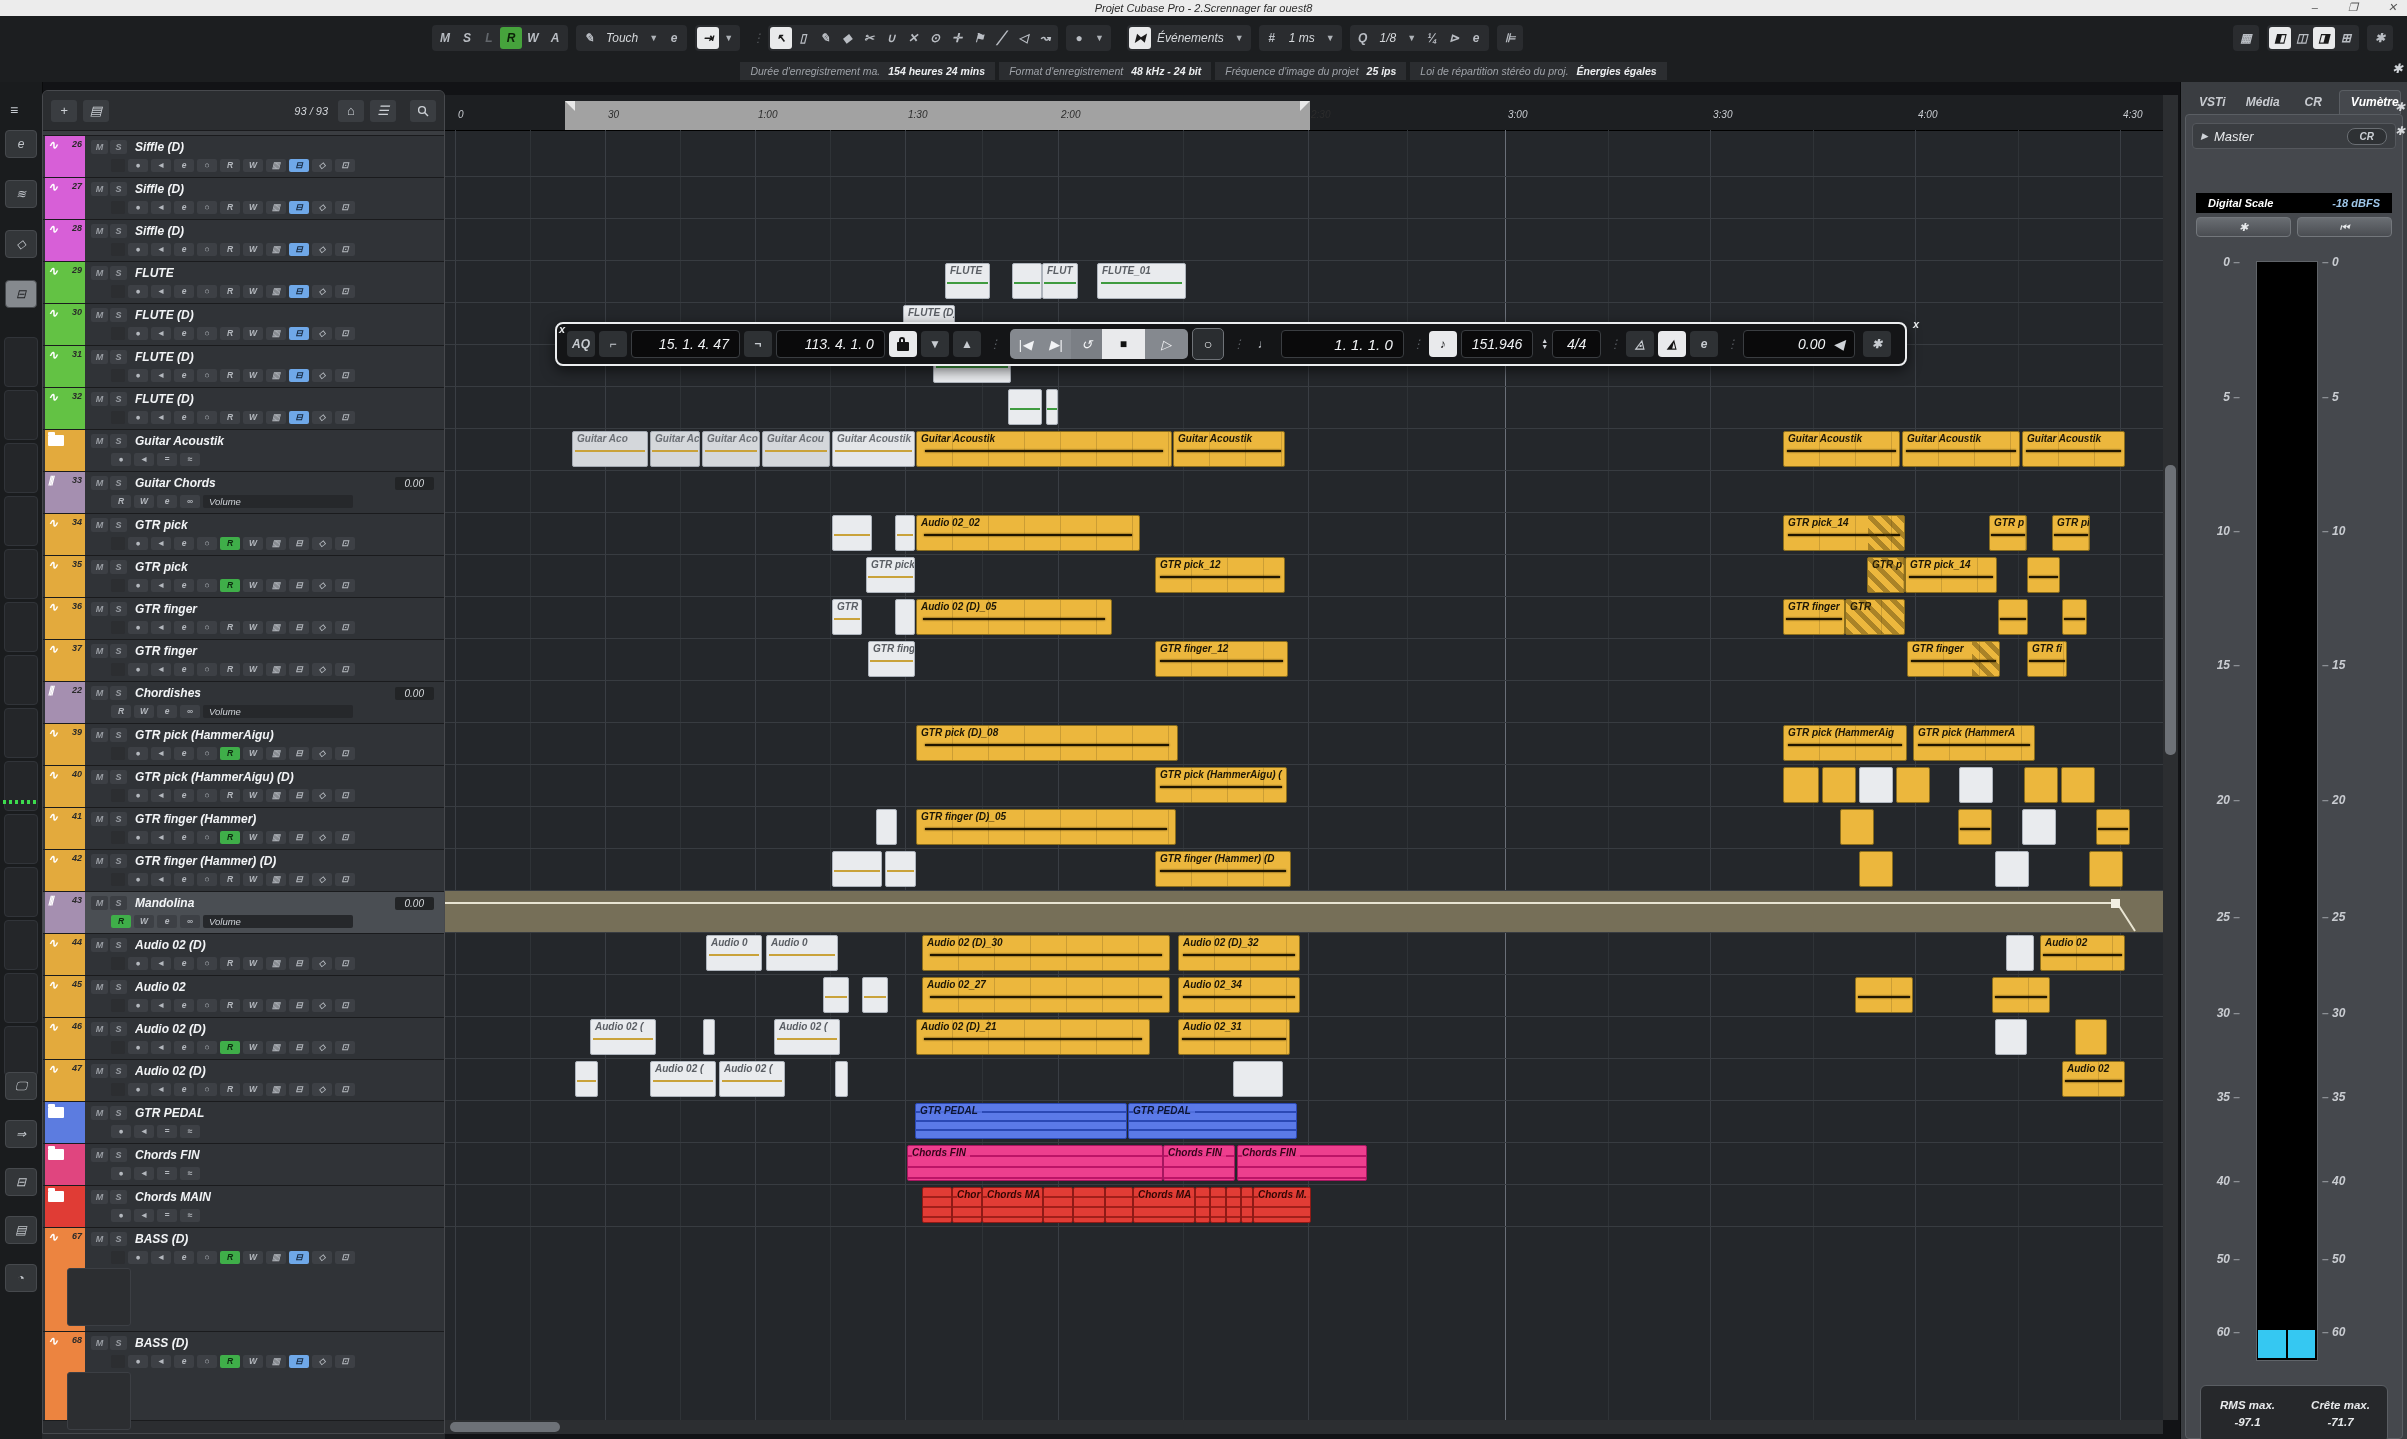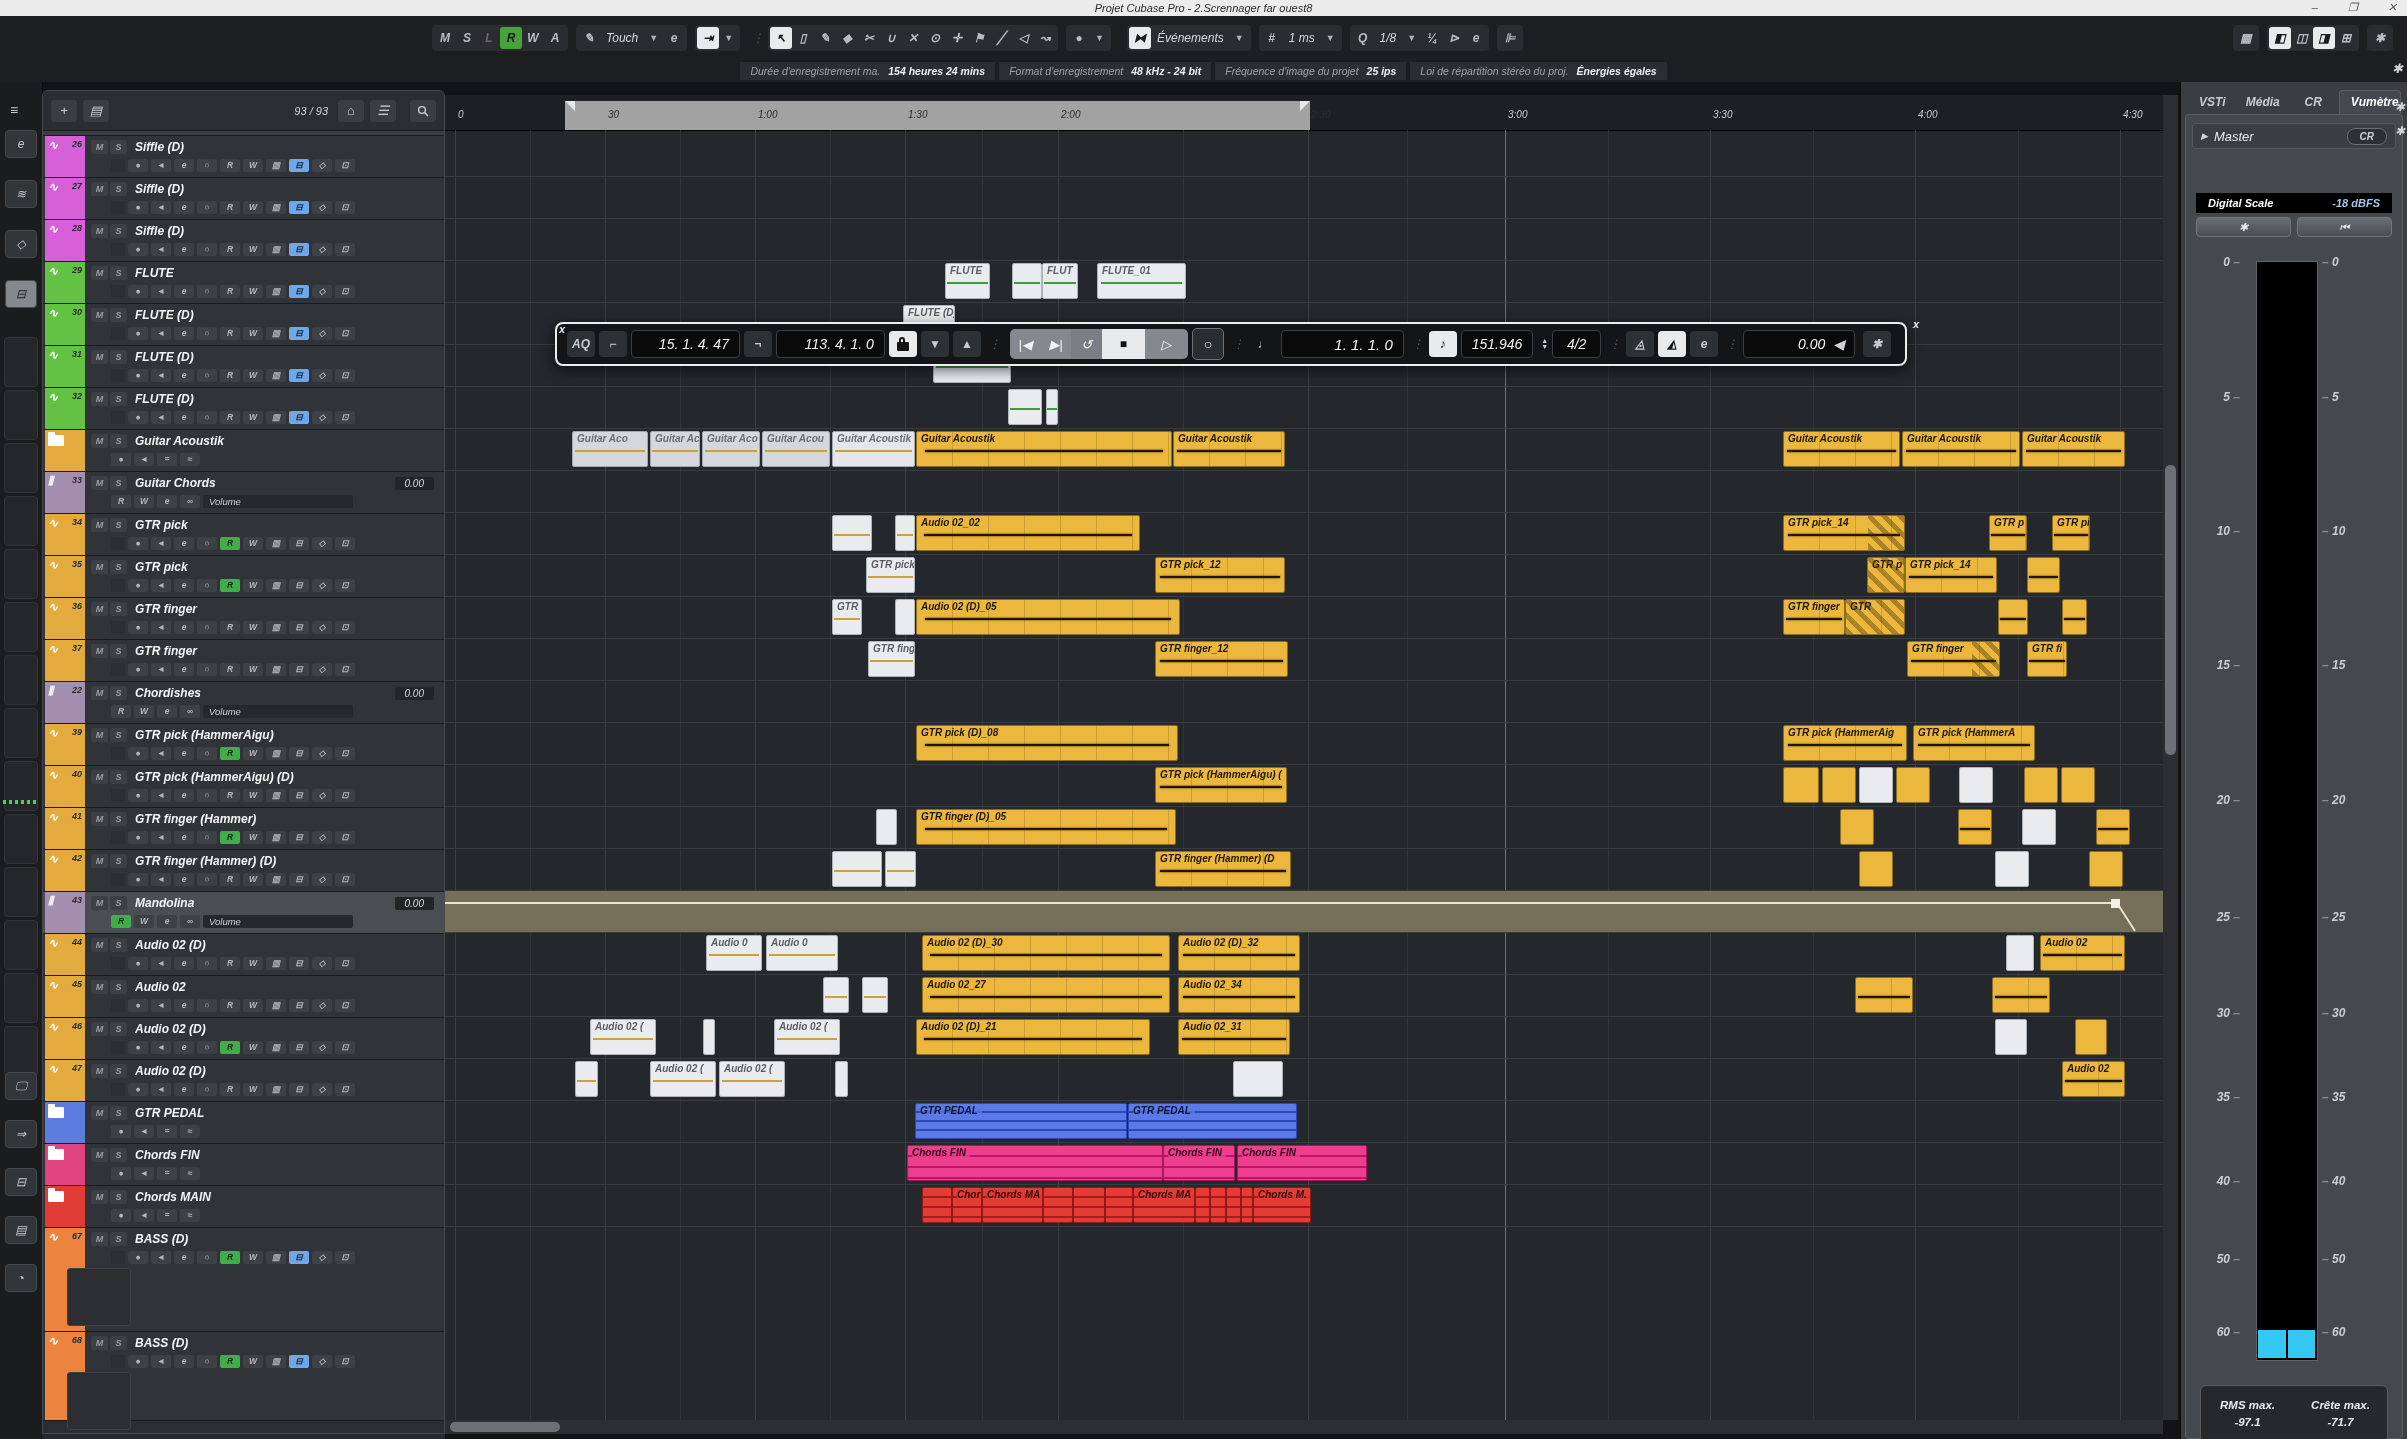--- a/index.html
+++ b/index.html
@@ -1144,21 +1144,21 @@
         <div class="clip clip-y" style="left: 1582px; width: 33px;">
           <div class="wave k" style="top: 52%;"></div>
         </div>
       </div>
       <div class="lane" style="top: 502px; height: 42px;">
         <div class="clip clip-w" style="left: 387px; width: 30px;">
           <span class="cl">GTR fir</span>
           <div class="wave y" style="top: 52%;"></div>
         </div>
         <div class="clip clip-w" style="left: 450px; width: 20px;"></div>
-        <div class="clip clip-y" style="left: 471px; width: 264px;">
+        <div class="clip clip-y" style="left: 471px; width: 196px;">
           <span class="cl">Audio 02 (D)_05</span>
           <div class="wave k" style="top: 52%;"></div>
         </div>
         <div class="clip clip-y" style="left: 1338px; width: 62px;">
           <span class="cl">GTR finger</span>
           <div class="wave k" style="top: 52%;"></div>
         </div>
         <div class="clip clip-y" style="left: 1400px; width: 60px;">
           <span class="cl">GTR</span>
           <div class="hatch" style="left: 0px; right: 0px;"></div>
@@ -1412,21 +1412,21 @@
     <span class="tr-dots">⋮</span>
     <div class="tr-btn" style="background:none;">♩</div>
     <div class="tr-disp" style="width:150px;font-size:15px;">1. 1. 1. 0</div>
     <span class="tr-dots">⋮</span>
     <div class="tr-btn white">♪</div>
     <div class="tr-disp" style="width:72px;">151.946</div>
     <div class="spin">
         <span>▲</span>
         <span>▼</span>
       </div>
-    <div class="tr-disp" style="width:40px;justify-content:center;">4/2</div>
+    <div class="tr-disp" style="width:40px;justify-content:center;">4/4</div>
     <span class="tr-dots">⋮</span>
     <div class="tr-btn">◬</div>
     <div class="tr-btn white">◭</div>
     <div class="tr-btn">e</div>
     <span class="tr-dots">⋮</span>
     <div class="tr-disp" style="flex:1;min-width:90px;">
       <span>0.00</span>
       <span style="margin-left:8px;color:#cfd3d8;">◀</span>
     </div>
     <div class="tr-btn" style="margin-left:4px;">✱</div>

